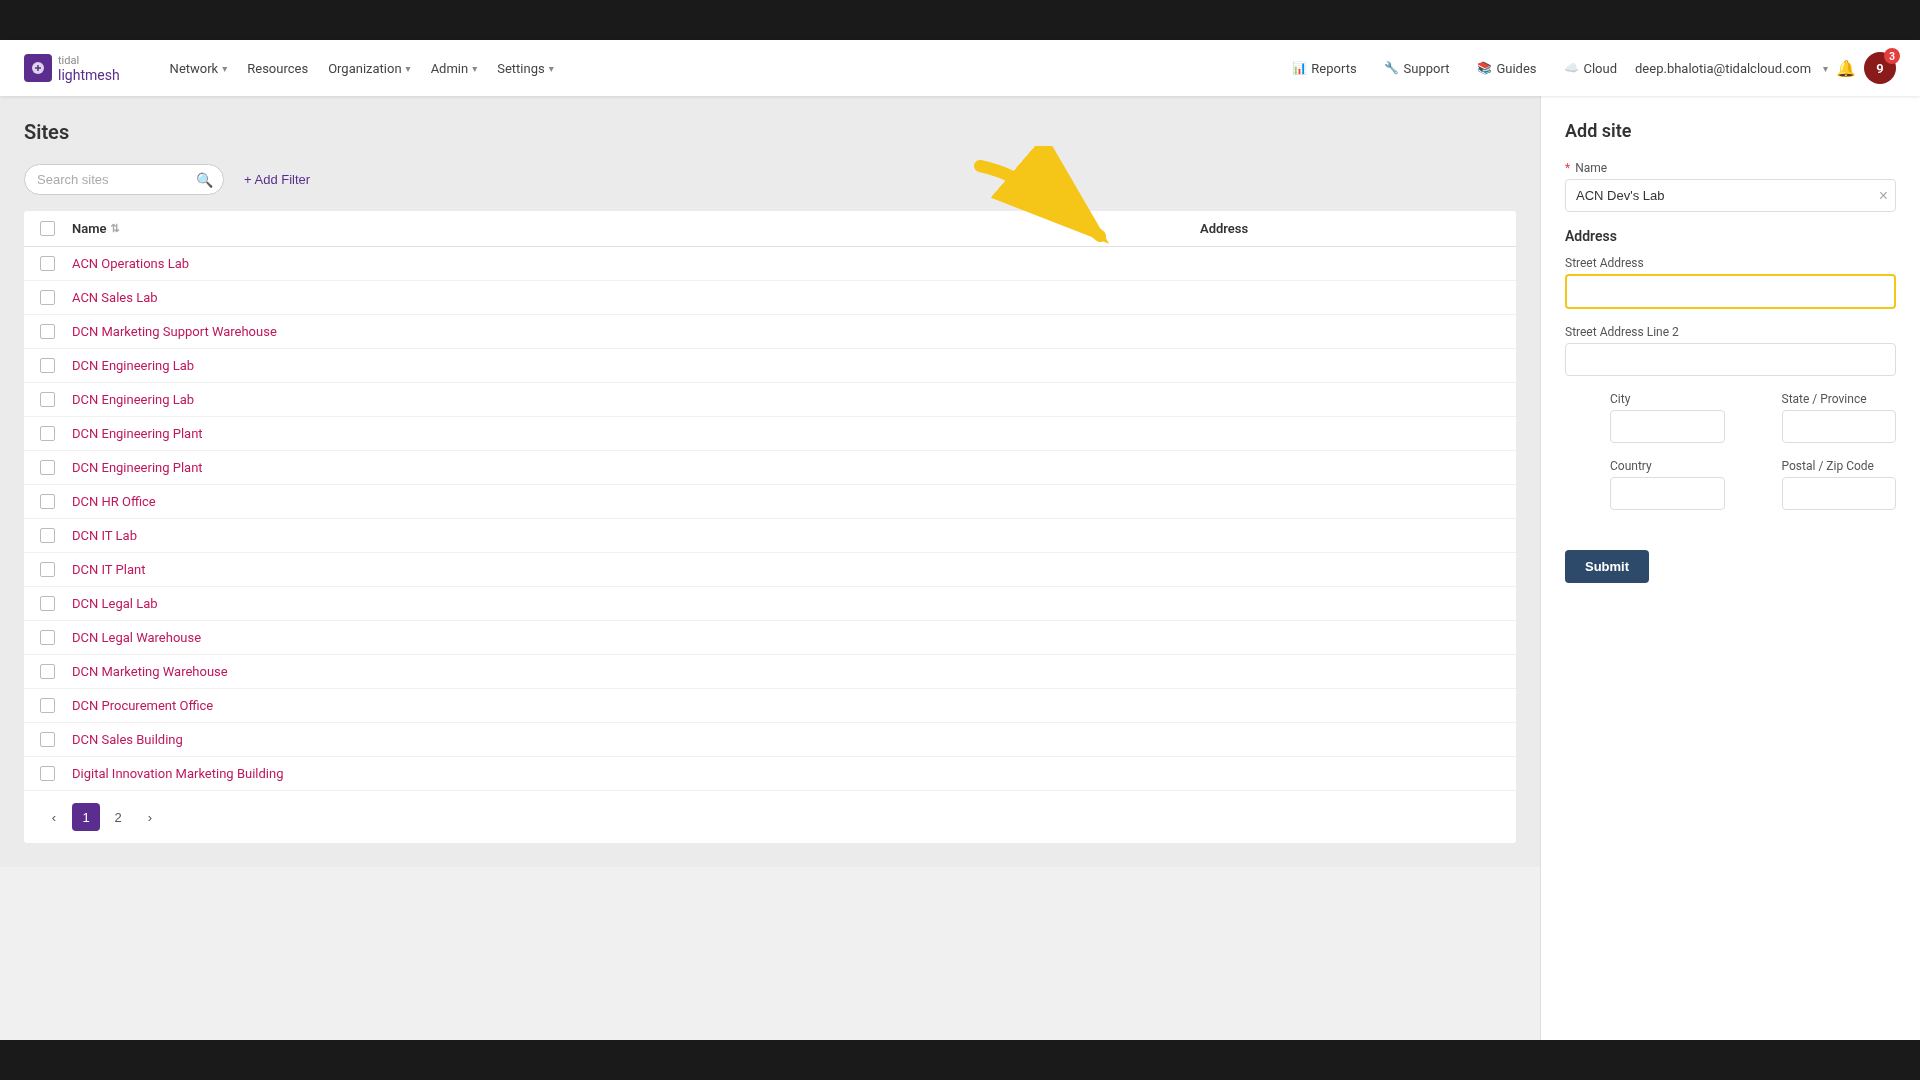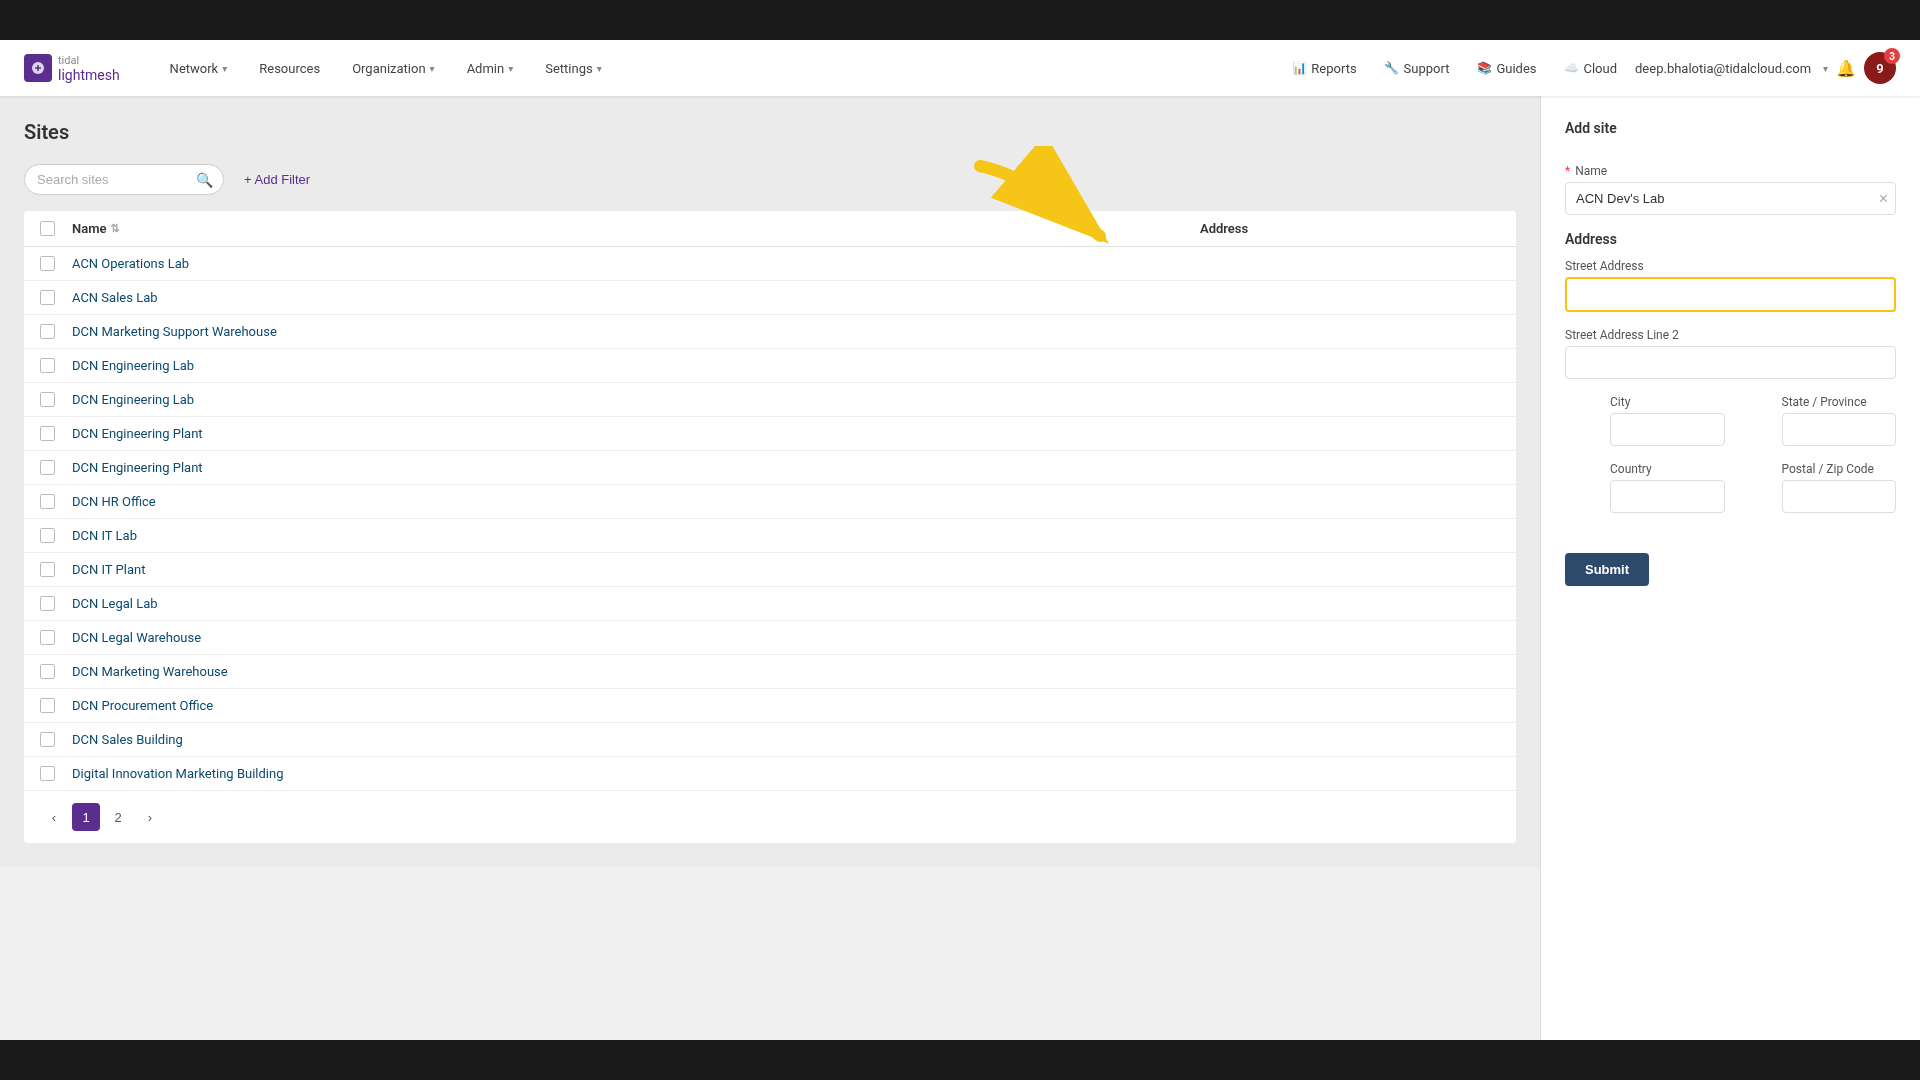--- a/index.html
+++ b/index.html
@@ -36,21 +36,21 @@
       border-radius: 4px;
       display: flex;
       align-items: center;
       justify-content: center;
     }
     .logo-icon svg { width: 18px; height: 18px; }
 
     .nav-items {
       display: flex;
       align-items: flex-end;
-      gap: 12px;
+      gap: 0;
       flex: 1;
     }
     .nav-item {
       display: flex;
       align-items: center;
       gap: 4px;
       padding: 6px 10px;
       border-radius: 4px;
       cursor: pointer;
       font-size: 13px;
@@ -152,21 +152,21 @@
     .sort-icon { color: #aaa; font-size: 11px; }
 
     .table-row {
       display: flex;
       align-items: center;
       padding: 9px 16px;
       border-bottom: 1px solid #f0f0f0;
       background: #fff;
     }
     .td-checkbox { width: 32px; }
-    .td-name { flex: 1; font-size: 13px; color: #0c4a6e; }
+    .td-name { flex: 1; font-size: 13px; color: #be185d; }
     .td-address { width: 300px; font-size: 13px; color: #333; }
 
     .checkbox {
       width: 15px;
       height: 15px;
       border: 1.5px solid #bbb;
       border-radius: 2px;
       cursor: pointer;
       background: #fff;
     }
@@ -196,24 +196,24 @@
 
     
     .right-panel {
       width: 380px;
       background: #fff;
       border-left: 1px solid #ddd;
       padding: 24px;
       overflow-y: auto;
     }
     .panel-title {
-      font-size: 14px;
+      font-size: 18px;
       font-weight: 600;
       color: #333;
-      margin-bottom: 28px;
+      margin-bottom: 20px;
     }
 
     .form-group {
       margin-bottom: 16px;
     }
     .form-label {
       font-size: 12px;
       color: #555;
       margin-bottom: 4px;
       display: block;

